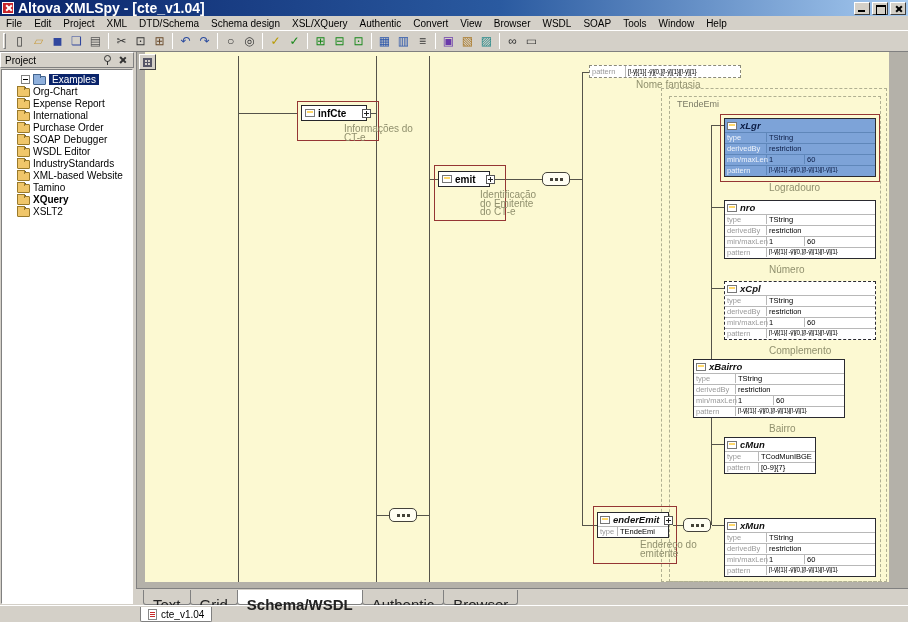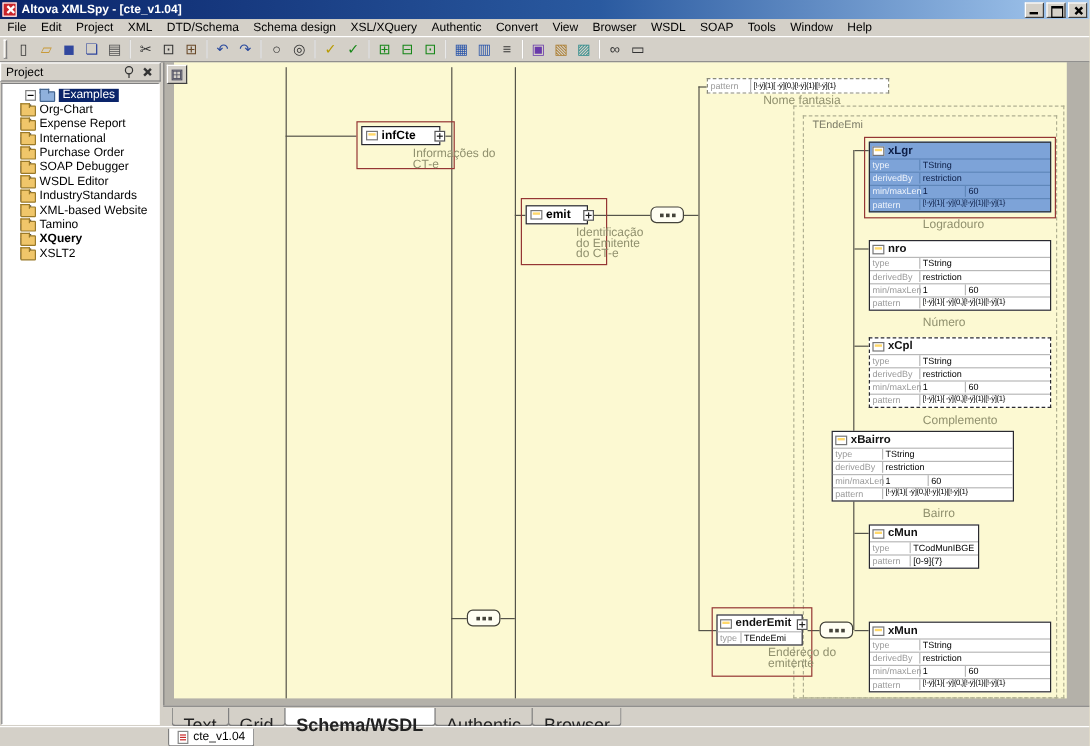--- a/index.html
+++ b/index.html
@@ -5,21 +5,21 @@
   * { box-sizing: border-box; margin: 0; padding: 0; }
   html,body { width:908px; height:622px; overflow:hidden; }
   body { font-family:"Liberation Sans", sans-serif; background:#d4d0c8; position:relative; font-size:11px; }
 
   
   #titlebar { position:absolute; left:0; top:0; width:908px; height:16px;
     background:linear-gradient(90deg,#0a246a,#2a5aa0 55%,#a6caf0); display:flex; align-items:center; gap:4px; padding-left:2px; }
   .appicon { width:12px; height:12px; background:#c8242a; border:1px solid #fff; position:relative; flex:0 0 auto; }
   .appicon::before,.appicon::after { content:""; position:absolute; left:5px; top:1px; width:2px; height:8px; background:#fff; }
   .appicon::before { transform:rotate(45deg); } .appicon::after { transform:rotate(-45deg); }
-  #titlebar .t { color:#fff; font-size:10px; font-weight:bold; white-space:nowrap; }
+  #titlebar .t { color:#fff; font-size:14px; font-weight:bold; white-space:nowrap; }
   .winbtns { margin-left:auto; display:flex; gap:2px; padding-right:2px; }
   .wb { width:16px; height:13px; background:#d4d0c8; border:1px solid; border-color:#fff #404040 #404040 #fff; position:relative; }
   .wb.min::before { content:""; position:absolute; left:3px; bottom:2px; width:7px; height:2px; background:#000; }
   .wb.max::before { content:""; position:absolute; left:3px; top:2px; width:8px; height:7px; border:1px solid #000; border-top-width:2px; }
   .wb.close::before,.wb.close::after { content:""; position:absolute; left:7px; top:2px; width:2px; height:8px; background:#000; }
   .wb.close::before { transform:rotate(45deg); } .wb.close::after { transform:rotate(-45deg); }
 
   
   #menubar { position:absolute; left:0; top:16px; width:908px; height:14px; display:flex; align-items:center; background:#d4d0c8; }
   .mitem { padding:0 6px; font-size:10px; white-space:nowrap; }
@@ -70,21 +70,21 @@
   .hl { position:absolute; border:1px solid #953634; }
   .cap { position:absolute; font-size:10px; line-height:8.5px; color:#90906e;margin-left:40px; }
   .nbox { position:absolute; height:16px; background:#fff; border:1px solid #26262a; display:flex; align-items:center; gap:3px;
     padding:0 3px; font-size:10px; font-weight:bold; }
   .eicon { width:10px; height:8px; border:1px solid #777; background:#fff; position:relative; flex:0 0 auto; }
   .eicon::before { content:""; position:absolute; left:1px; right:1px; top:1px; height:2px; background:#ffd86a; }
   .grp { position:absolute; border:1px dashed #b0b092; }
   .grplbl { position:absolute; font-size:9px; color:#7a7a66; }
 
   .ebox { position:absolute; width:152px; background:#fff; border:1px solid #2a2a30; font-size:7.5px; }
-  .ebox .hd { height:13px; display:flex; align-items:center; gap:3px; padding:0 2px; font-size:9.5px; font-weight:bold; color:#111; }
+  .ebox .hd { height:13px; display:flex; align-items:center; gap:3px; padding:0 2px; font-size:9.5px; font-weight:bold; color:#111;font-style:italic; }
   .ebox .row { display:flex; align-items:flex-start; height:11px; border-top:1px solid #b8b8b8; }
   .lb { width:42px; padding-left:2px; color:#9a9a9a; border-right:1px solid #b8b8b8; display:flex; align-items:center; }
   .v1 { width:38px; padding-left:2px; border-right:1px solid #b8b8b8; display:flex; align-items:center; }
   .vl { flex:1; padding-left:2px; display:flex; align-items:center; white-space:nowrap; overflow:hidden; }
   .pat { font-size:6.5px; letter-spacing:-0.3px; }
   .ebox.opt { border-style:dashed; }
   .ebox.small { width:92px; }
   .ebox.small .lb { width:34px; }
   .ebox.ender { width:72px; }
   .ebox.ender .lb { width:20px; }

